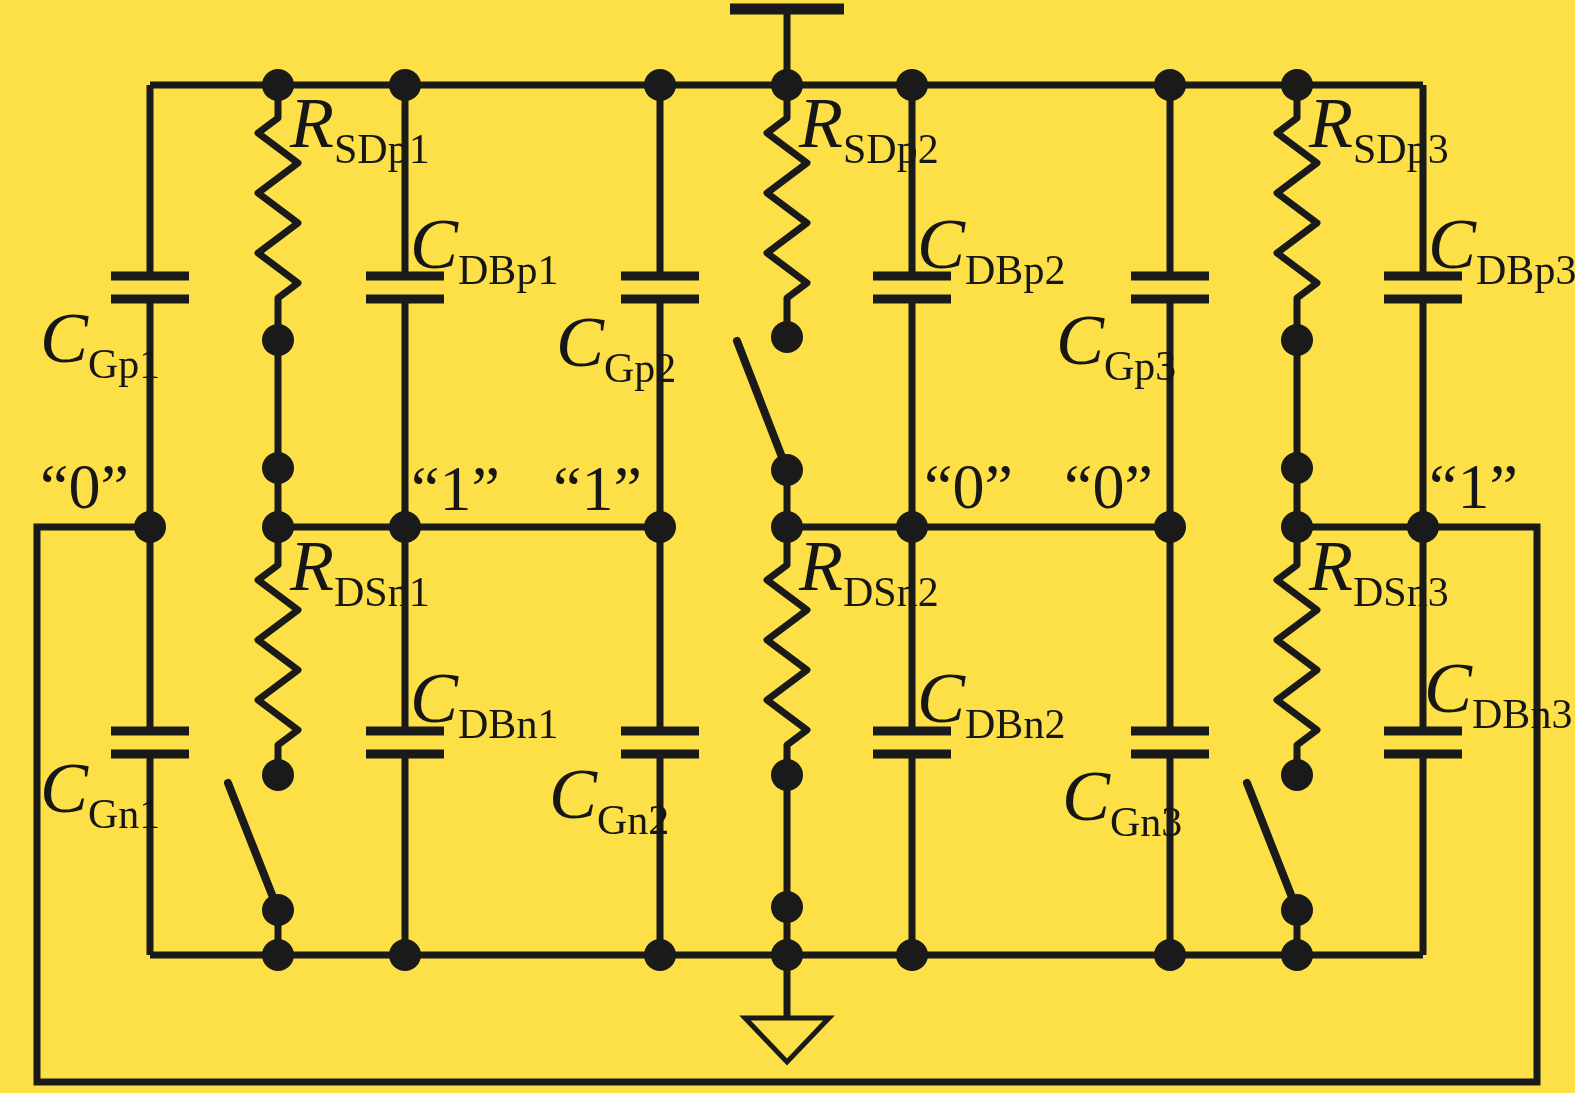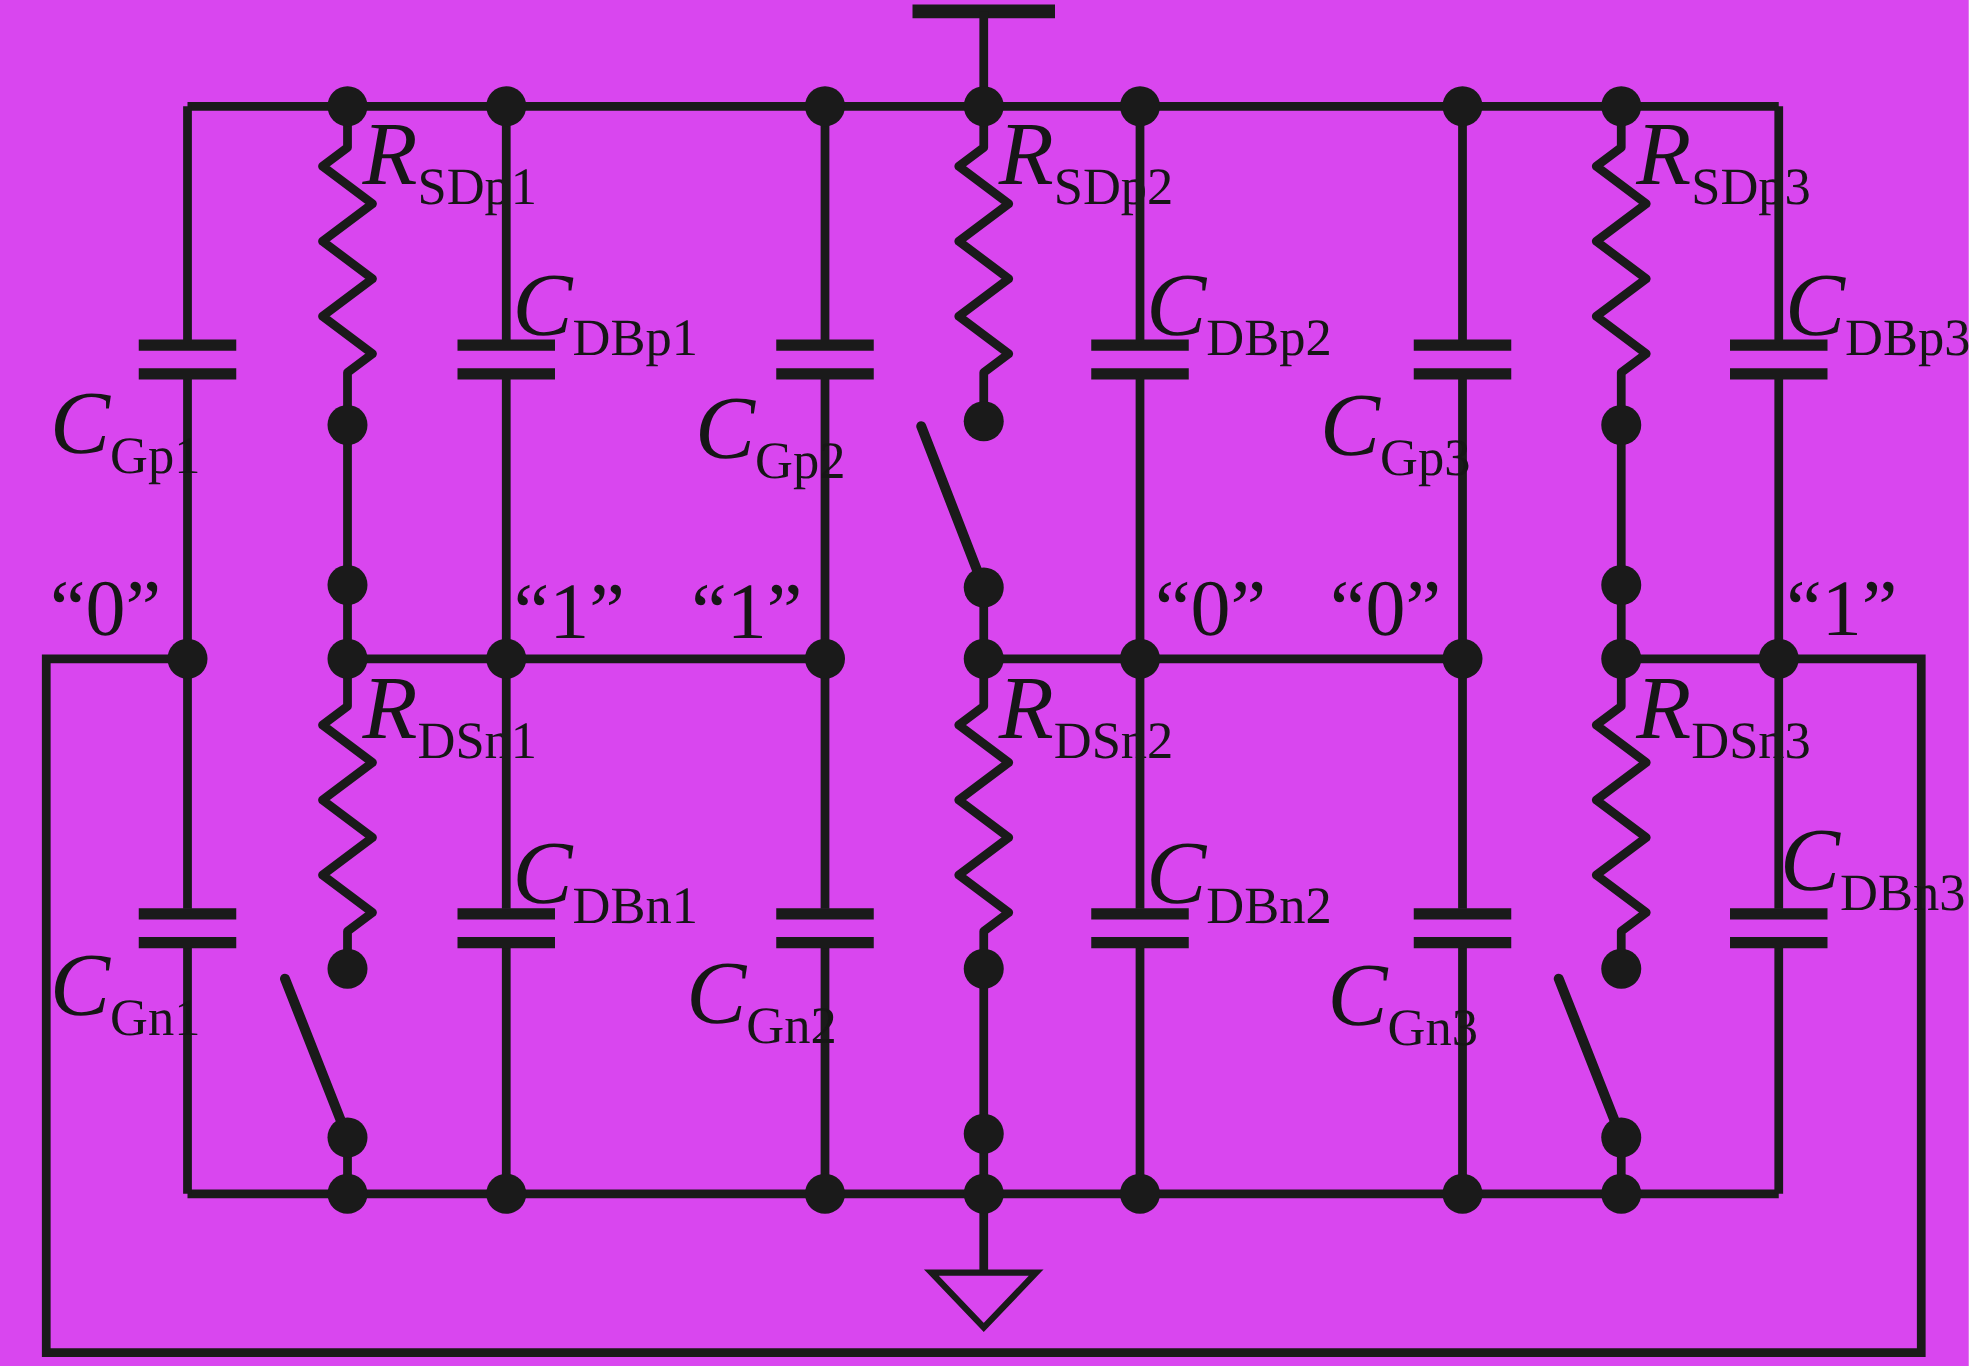--- a/index.html
+++ b/index.html
@@ -1,17 +1,17 @@
 <!DOCTYPE html>
 <html><head>
 <meta charset="utf-8">
 <style>
   html,body{margin:0;padding:0;}
   body{background:#e9e9e7;font-family:"Liberation Serif",serif;}
-  .page{position:relative;width:1575px;height:1093px;background:#d946ef;overflow:hidden;}
+  .page{position:relative;width:1575px;height:1093px;background:#fde047;overflow:hidden;}
   svg{display:block;width:1575px;height:1093px;}
   .w{stroke:#1a1a1a;stroke-width:7;fill:none;}
   .zig{stroke:#1a1a1a;stroke-width:7;fill:none;stroke-linejoin:round;stroke-linecap:round;}
   .plate{stroke:#1a1a1a;stroke-width:9;fill:none;}
   .blade{stroke:#1a1a1a;stroke-width:8;fill:none;stroke-linecap:round;}
   .dot{fill:#1a1a1a;stroke:none;}
   .gndsym{stroke:#1a1a1a;stroke-width:5;fill:none;}
   .vddbar{stroke:#1a1a1a;stroke-width:11;fill:none;}
   text{fill:#161616;}
   .m{font-family:"Liberation Serif",serif;font-style:italic;font-size:72px;}

